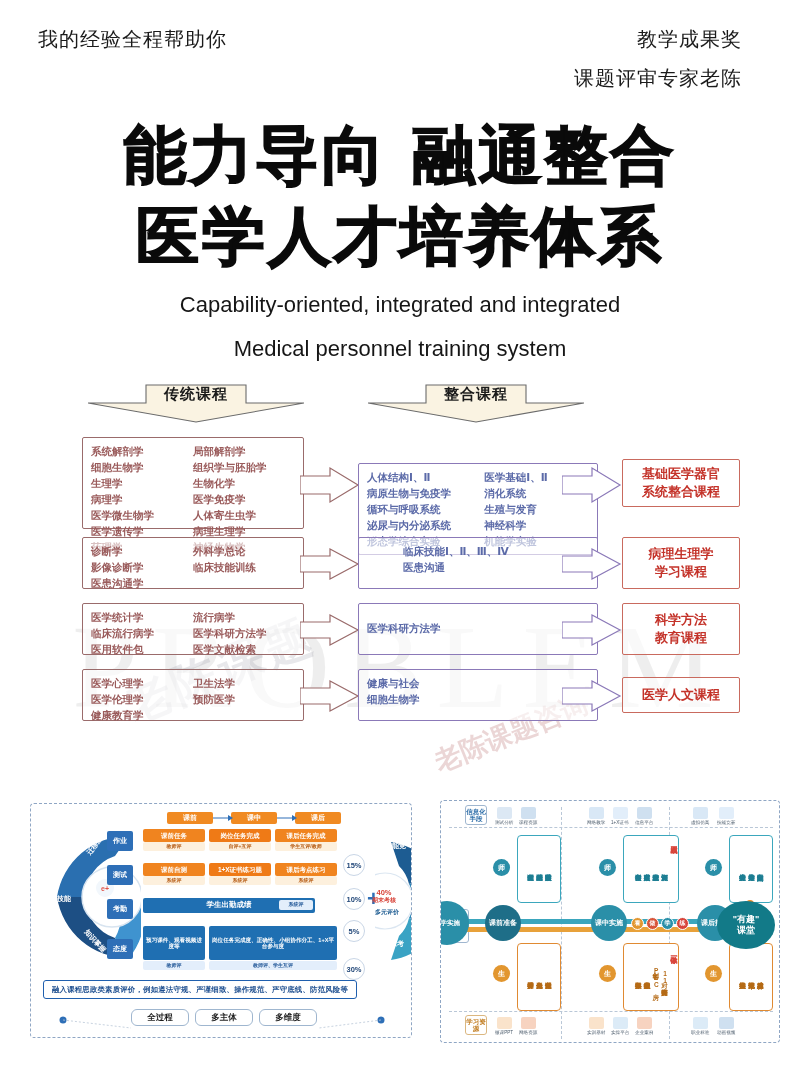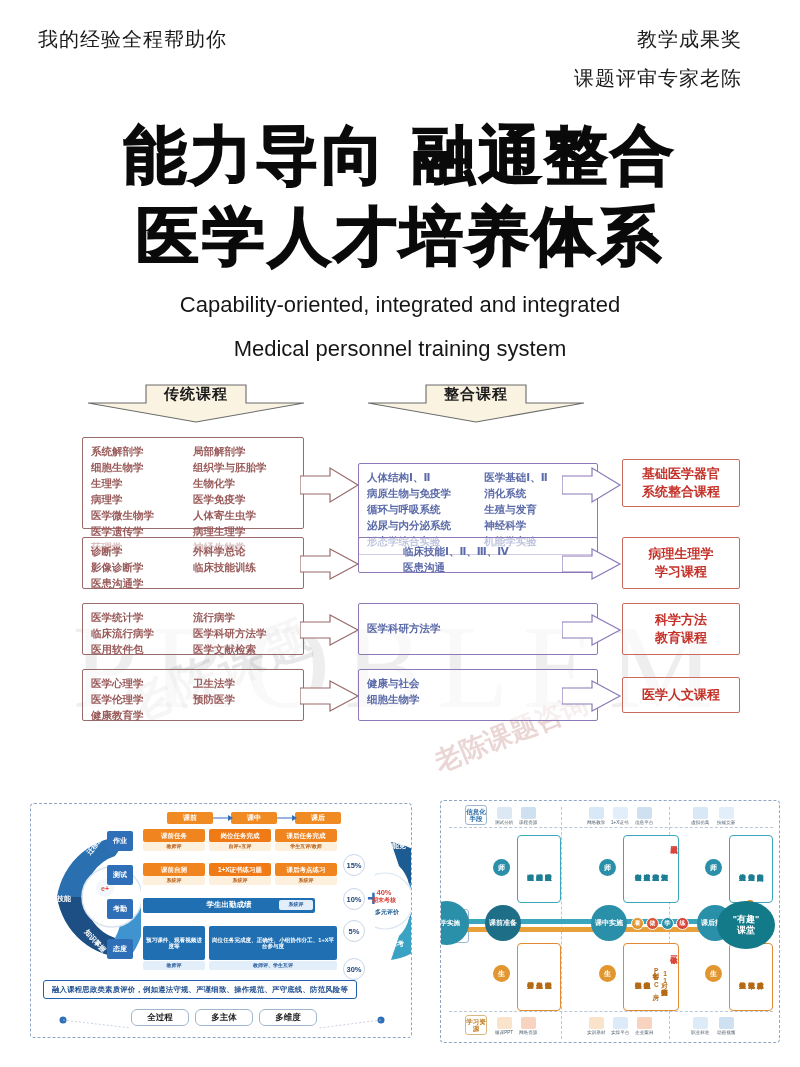--- a/index.html
+++ b/index.html
@@ -280,21 +280,21 @@
             <div class="txt-t">外科学总论</div>
             <div class="txt-t">临床技能训练</div>
           </div>
         </div>
       </div>
 
       <svg class="arrow" style="left:300px;top:16px;" width="60" height="34" viewBox="0 0 60 34">
         <polygon points="0,9 30,9 30,2 58,17 30,32 30,25 0,25" fill="#fff" stroke="#9a6b6b" stroke-width="1.2"></polygon>
       </svg>
 
-      <div class="box integ" style="top:6px;height:36px;padding-left:44px;">
+      <div class="box integ" style="top:6px;height:52px;padding-left:44px;">
         <div class="cols">
           <div class="c">
             <div class="txt-i">临床技能Ⅰ、Ⅱ、Ⅲ、Ⅳ</div>
             <div class="txt-i">医患沟通</div>
           </div>
         </div>
       </div>
 
       <svg class="arrow" style="left:562px;top:16px;" width="60" height="34" viewBox="0 0 60 34">
         <polygon points="0,9 30,9 30,2 58,17 30,32 30,25 0,25" fill="#fff" stroke="#8b79b8" stroke-width="1.2"></polygon>

